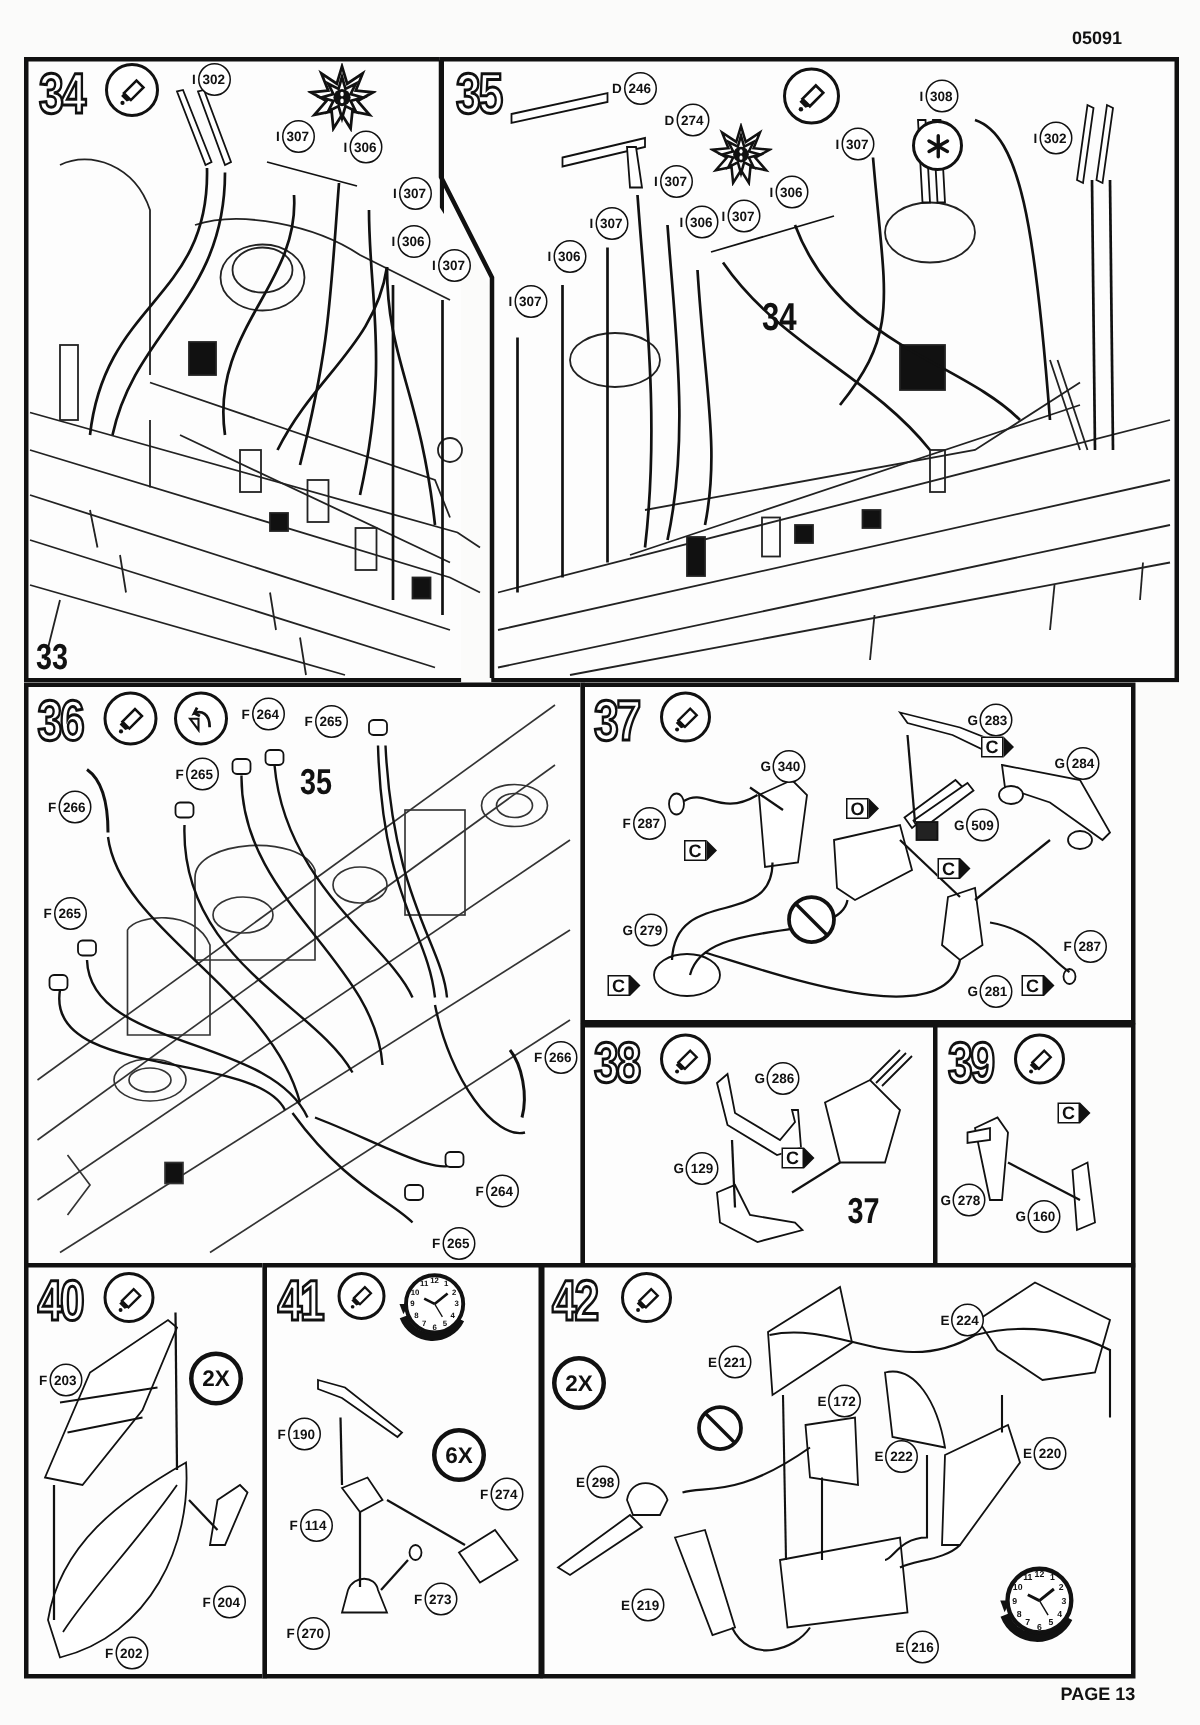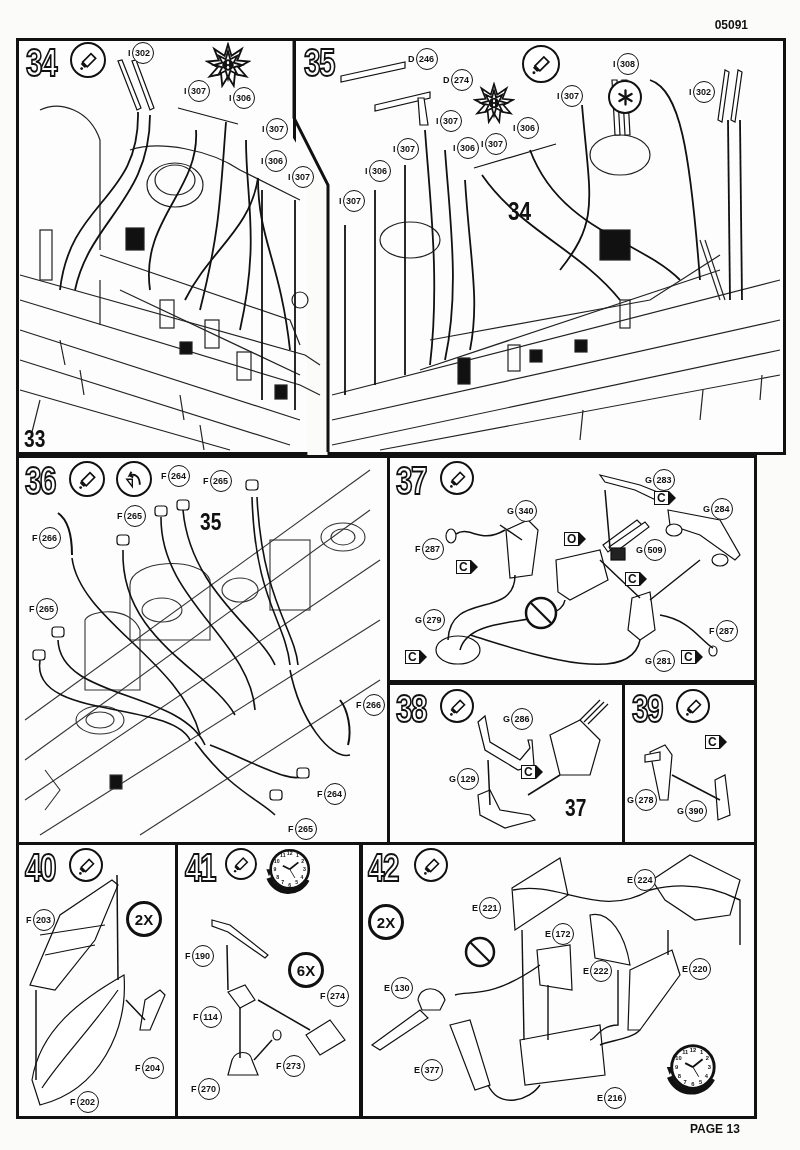--- a/index.html
+++ b/index.html
@@ -1,19 +1,19 @@
 <!DOCTYPE html>
 <html><head>
 <meta charset="utf-8">
 <style>
   html, body { margin: 0; padding: 0; background: #fbfbfa; }
   body { width: 800px; height: 1150px; position: relative; overflow: hidden;
          font-family: "Liberation Sans", sans-serif; color: #111; }
   .code { position: absolute; top: 18px; right: 52px; font-weight: bold; font-size: 12px; }
-  .pagenum { position: absolute; top: 1122px; left: 690px; font-weight: bold; font-size: 12px; }
+  .pagenum { position: absolute; top: 1122px; left: 707px; font-weight: bold; font-size: 12px; }
   .panel { position: absolute; border: 3px solid #111; background: #fdfdfd; box-sizing: border-box; overflow: hidden; }
   .step { position: absolute; font-family: "Liberation Sans", sans-serif; font-weight: bold;
           font-size: 38px; line-height: 38px; color: #fff; letter-spacing: -2px;
           -webkit-text-stroke: 2px #111; transform: scaleX(0.78); transform-origin: left top; }
   .icon { position: absolute; border: 2.5px solid #111; border-radius: 50%; box-sizing: border-box;
           display: flex; align-items: center; justify-content: center; background: #fff; }
   .icon svg { width: 70%; height: 70%; }
   .callout { position: absolute; display: flex; align-items: center; font-weight: bold; font-size: 9px; white-space: nowrap; }
   .callout .prefix { margin-right: 1px; }
   .callout .num { display: inline-flex; align-items: center; justify-content: center; width: 20px; height: 20px;
@@ -523,21 +523,21 @@
     <svg>
       <use href="#glue"></use>
     </svg>
   </div>
 <div class="callout" style="left:627px; top:789px;">
     <span class="prefix">G</span>
     <span class="num">278</span>
   </div>
 <div class="callout" style="left:677px; top:800px;">
     <span class="prefix">G</span>
-    <span class="num">390</span>
+    <span class="num">160</span>
   </div>
 <div class="cflag" style="left:705px; top:735px;">
     <span class="box">C</span>
     <span class="tail"></span>
   </div>
 
 <div class="panel" style="left:16px; top:842px; width:162px; height:277px;"></div>
 <svg class="draw" width="800" height="1150" style="pointer-events:none">
   <g fill="#fff" stroke="#111" stroke-width="1.2">
     <path d="M30 985 L60 915 L112 880 L118 885 L95 940 L55 990 Z"></path>
@@ -674,24 +674,24 @@
 <div class="callout" style="left:583px; top:960px;">
     <span class="prefix">E</span>
     <span class="num">222</span>
   </div>
 <div class="callout" style="left:682px; top:958px;">
     <span class="prefix">E</span>
     <span class="num">220</span>
   </div>
 <div class="callout" style="left:384px; top:977px;">
     <span class="prefix">E</span>
-    <span class="num">130</span>
+    <span class="num">298</span>
   </div>
 <div class="callout" style="left:414px; top:1059px;">
     <span class="prefix">E</span>
-    <span class="num">377</span>
+    <span class="num">219</span>
   </div>
 <div class="callout" style="left:597px; top:1087px;">
     <span class="prefix">E</span>
     <span class="num">216</span>
   </div>
 
 <div class="pagenum">PAGE 13</div>
 
 </body></html>

